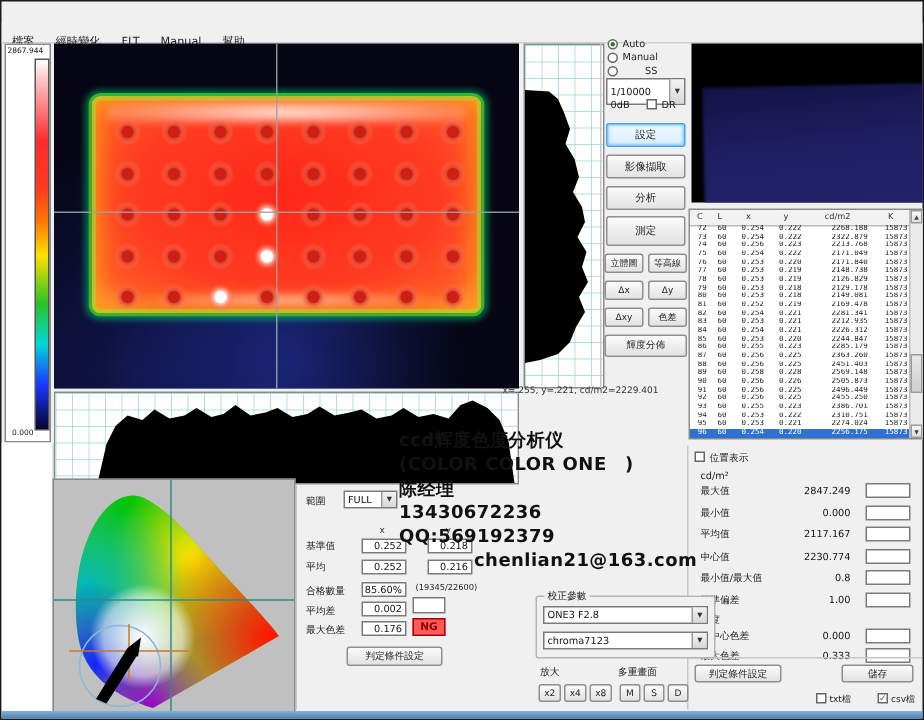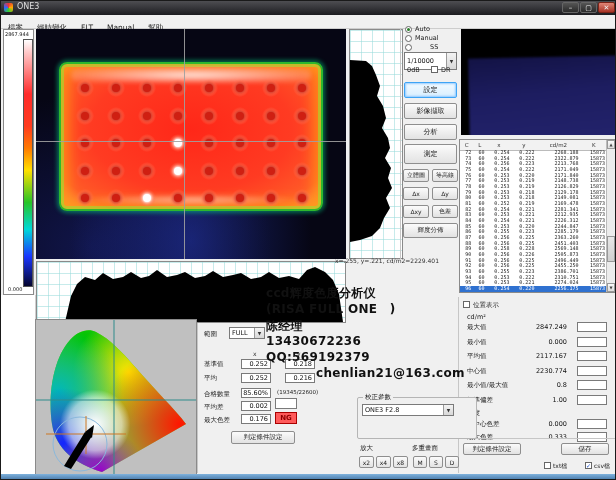--- a/index.html
+++ b/index.html
@@ -57,27 +57,20 @@
   .group{border:1px solid #b5b5b5;border-radius:2px;background:#f0f0f0;box-sizing:border-box;}
   .group-title{position:absolute;top:-5px;left:5px;background:#f0f0f0;padding:0 2px;font-size:6.5px;color:#222;}
   .vline{background:#c6c6c6;width:1px;}
   .hline{background:#c6c6c6;height:1px;}
 </style>
 </head>
 <body>
 
 <div id="app">
 
-  <div id="titlebar" class="abs">
-    <div id="appicon" class="abs"></div>
-    <div id="apptitle" class="abs">ONE3</div>
-    <div id="btn-min" class="abs winbtn">–</div>
-    <div id="btn-max" class="abs winbtn">▢</div>
-    <div id="btn-close" class="abs winbtn">✕</div>
-  </div>
 
   <div id="menubar" class="abs"><span class="menu-item">檔案</span><span class="menu-item">經時變化</span><span class="menu-item">FLT</span><span class="menu-item">Manual</span><span class="menu-item">幫助</span></div>
 
   <div class="abs panel" style="left:2px;top:28px;width:31px;height:266px;">
     <div style="position:absolute;left:1px;top:1px;font-size:5px;color:#111;">2867.944</div>
     <div style="position:absolute;left:19px;top:9px;width:8px;height:246px;border:1px solid #555;
                 background:linear-gradient(#ffffff 0%,#ffc9c9 5%,#ff2b2b 22%,#ff3b1f 35%,#ff7a00 44%,#ffe000 53%,#27c427 66%,#00d8d8 77%,#1a37ff 88%,#05052e 100%);"></div>
     <div style="position:absolute;left:4px;top:256px;font-size:5px;color:#111;">0.000</div>
   </div>
 
@@ -591,41 +584,45 @@
   <div class="abs vbox" style="left:240px;top:400px;width:30px;height:10px;">0.002</div>
   <div class="abs slbl" style="left:203px;top:415px;">最大色差</div>
   <div class="abs vbox" style="left:240px;top:413px;width:30px;height:10px;">0.176</div>
   <div class="abs" style="left:274px;top:397px;width:22px;height:11px;background:#fff;border:1px solid #7a7a7a;box-sizing:border-box;"></div>
   <div class="abs" style="left:274px;top:411px;width:22px;height:12px;background:#ff5a5a;border:1px solid #a00;box-sizing:border-box;
               font-size:7px;font-weight:bold;color:#8e0000;text-align:center;line-height:11px;">NG</div>
   <div class="abs btn" style="left:230px;top:430px;width:64px;height:13px;font-size:6.5px;">判定條件設定</div>
 
   <div class="abs group" style="left:356px;top:396px;width:120px;height:42px;">
     <div class="group-title">校正參數</div>
-    <div class="combo" style="position:absolute;left:4px;top:6px;width:92px;height:12px;">
+    <div class="combo" style="position:absolute;left:4px;top:6px;width:110px;height:12px;">
       <span class="txt">ONE3 F2.8</span>
+      <span class="arr">▼</span>
+    </div>
+    <div class="combo" style="position:absolute;left:4px;top:23px;width:110px;height:12px;">
+      <span class="txt">chroma7123</span>
       <span class="arr">▼</span>
     </div>
   </div>
   <div class="abs slbl" style="left:359px;top:443px;">放大</div>
   <div id="zoom-btns">
       <div class="abs btn" style="left: 358px; top: 455px; width: 15px; height: 12px; font-size: 6px;">x2</div>
       <div class="abs btn" style="left: 375px; top: 455px; width: 15px; height: 12px; font-size: 6px;">x4</div>
       <div class="abs btn" style="left: 392px; top: 455px; width: 15px; height: 12px; font-size: 6px;">x8</div>
     </div>
   <div class="abs slbl" style="left:411px;top:443px;">多重畫面</div>
   <div id="multi-btns">
       <div class="abs btn" style="left: 412px; top: 455px; width: 14px; height: 12px; font-size: 6px;">M</div>
       <div class="abs btn" style="left: 428px; top: 455px; width: 14px; height: 12px; font-size: 6px;">S</div>
       <div class="abs btn" style="left: 444px; top: 455px; width: 14px; height: 12px; font-size: 6px;">D</div>
     </div>
 
   <div id="overlay-lines">
       <div class="ov" style="left: 265px; top: 284px;">ccd辉度色度分析仪</div>
-      <div class="ov" style="left: 265px; top: 300px;">(RISA FULL ONE　)</div>
+      <div class="ov" style="left: 265px; top: 300px;">(COLOR COLOR ONE　)</div>
       <div class="ov" style="left: 265px; top: 317px;">陈经理</div>
       <div class="ov" style="left: 265px; top: 333px;">13430672236</div>
       <div class="ov" style="left: 265px; top: 349px;">QQ:569192379</div>
       <div class="ov" style="left: 271px; top: 365px; margin-left: 44px;">chenlian21@163.com</div>
     </div>
 
   <div class="abs" style="left:0;top:473px;width:616px;height:7px;background:linear-gradient(#7fb2dd,#3f6f9f);"></div>
 </div>
 
 </body></html>

